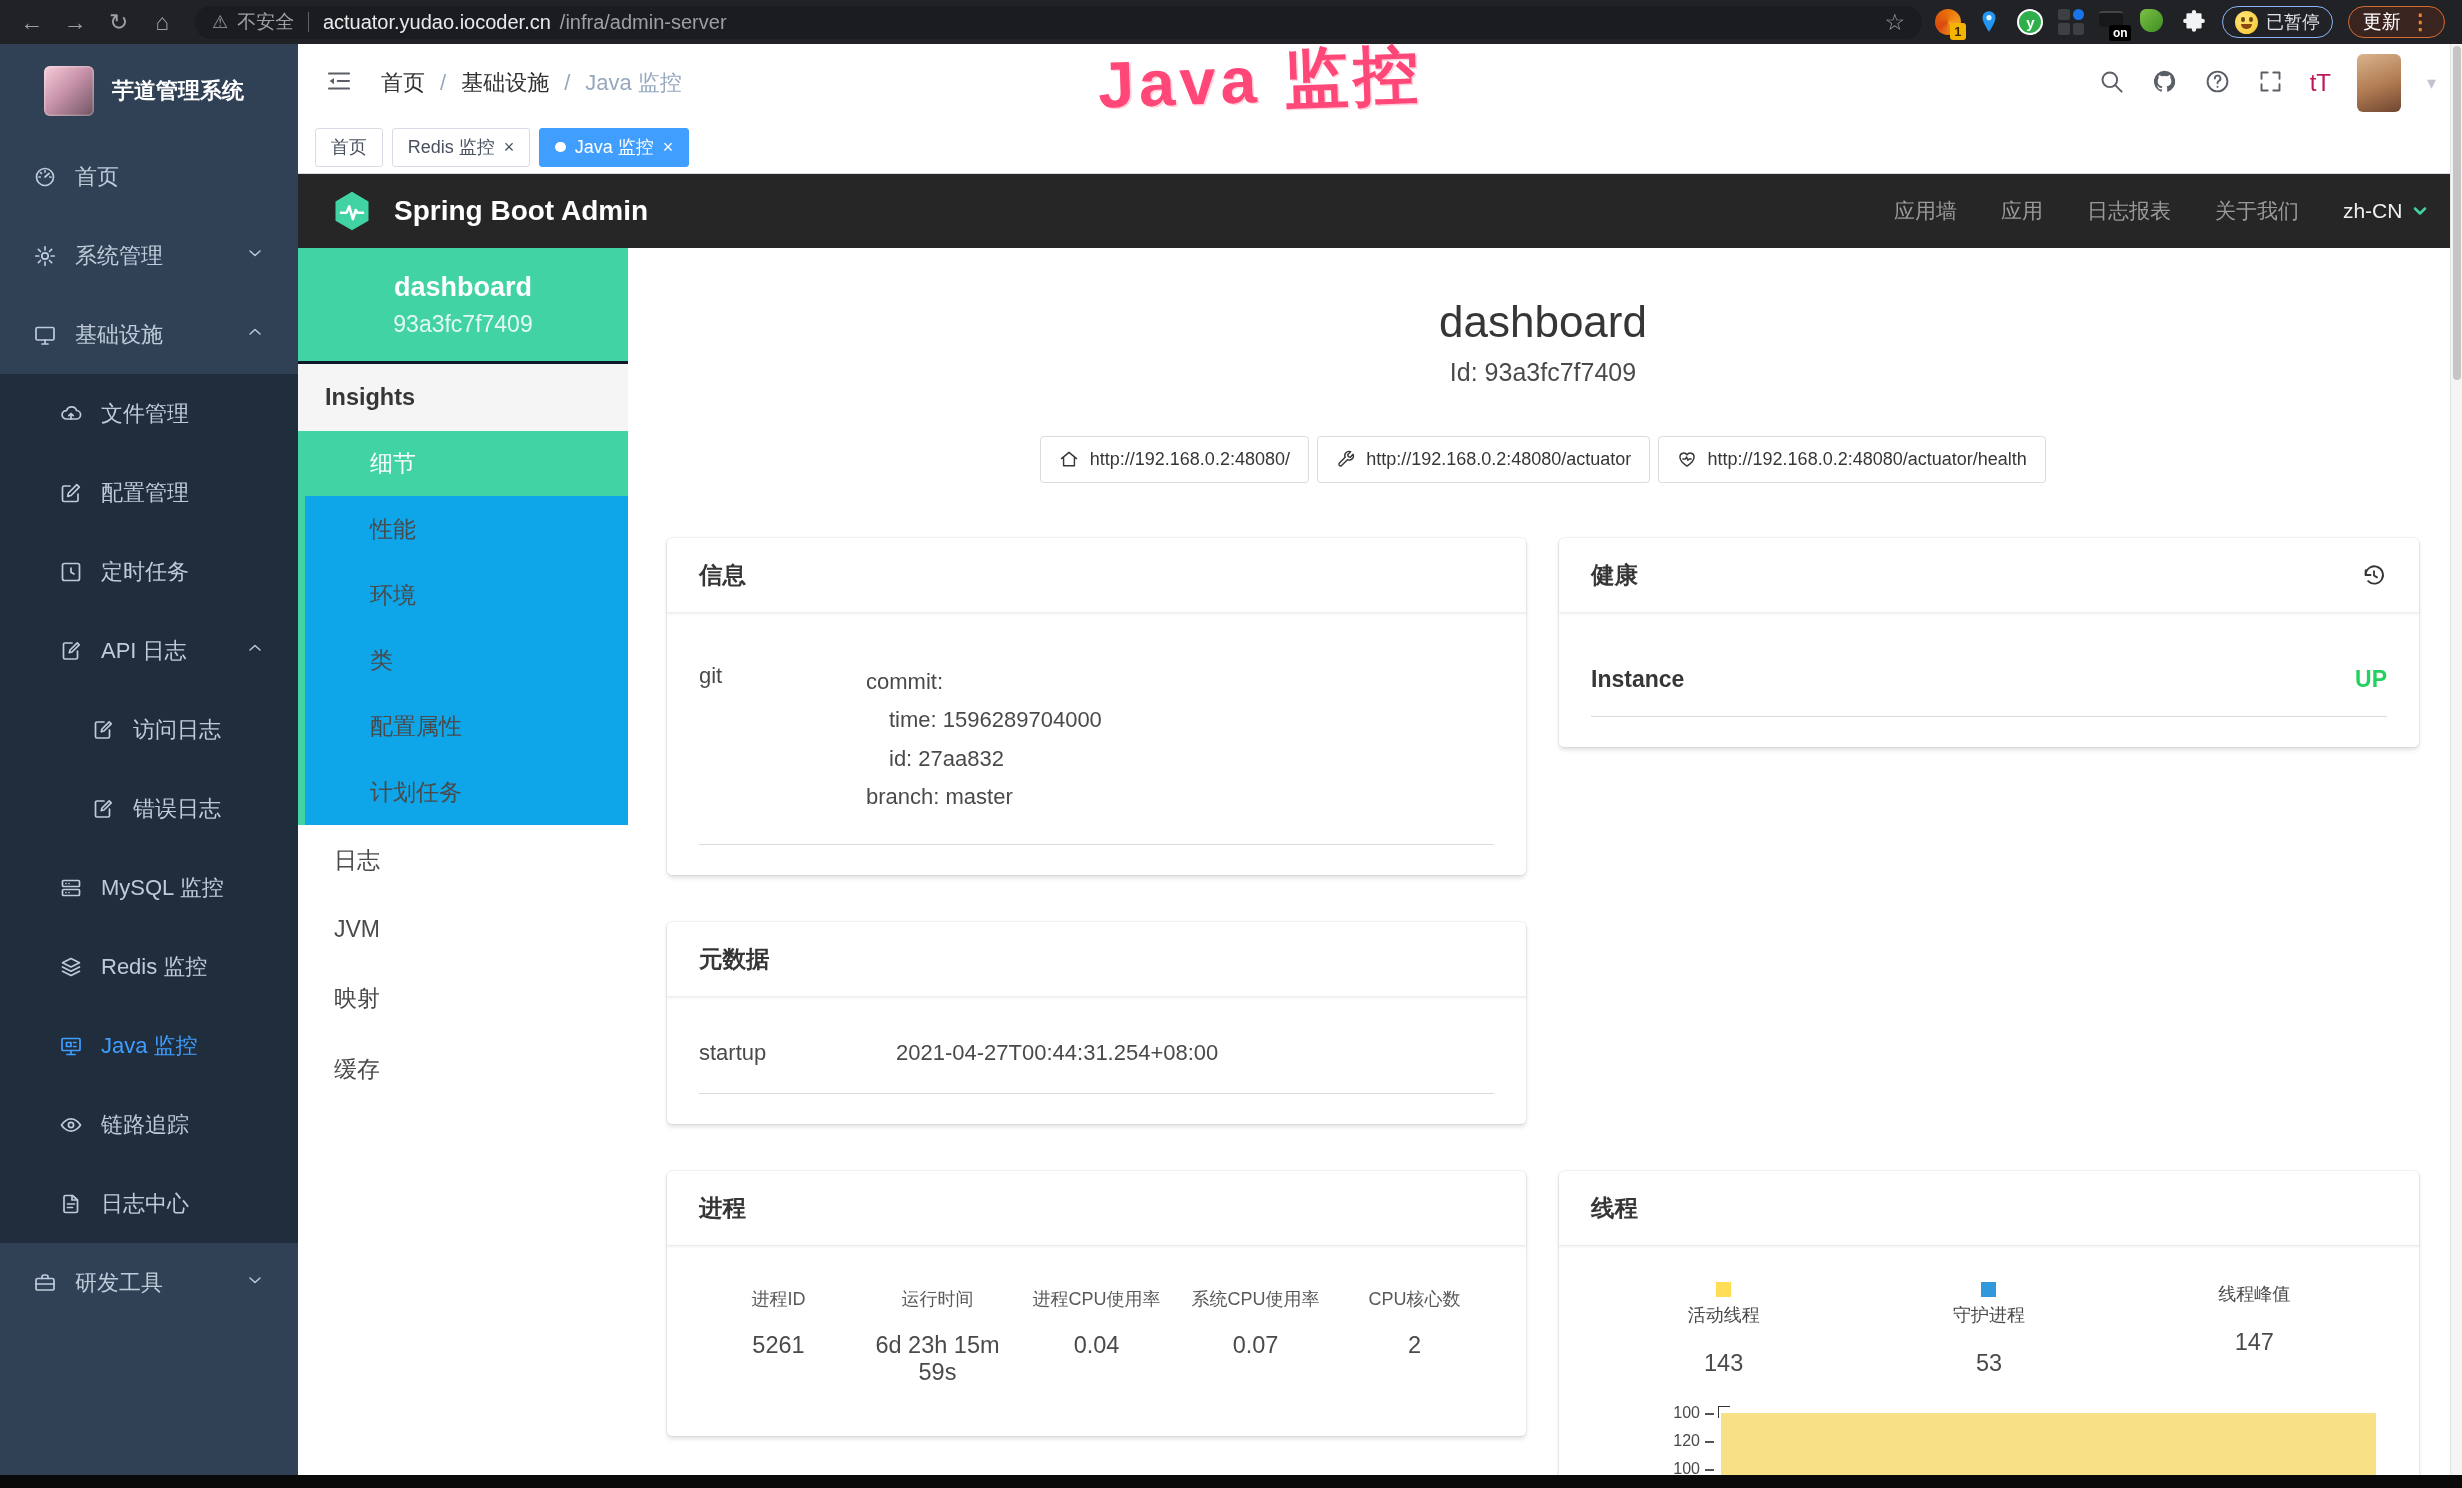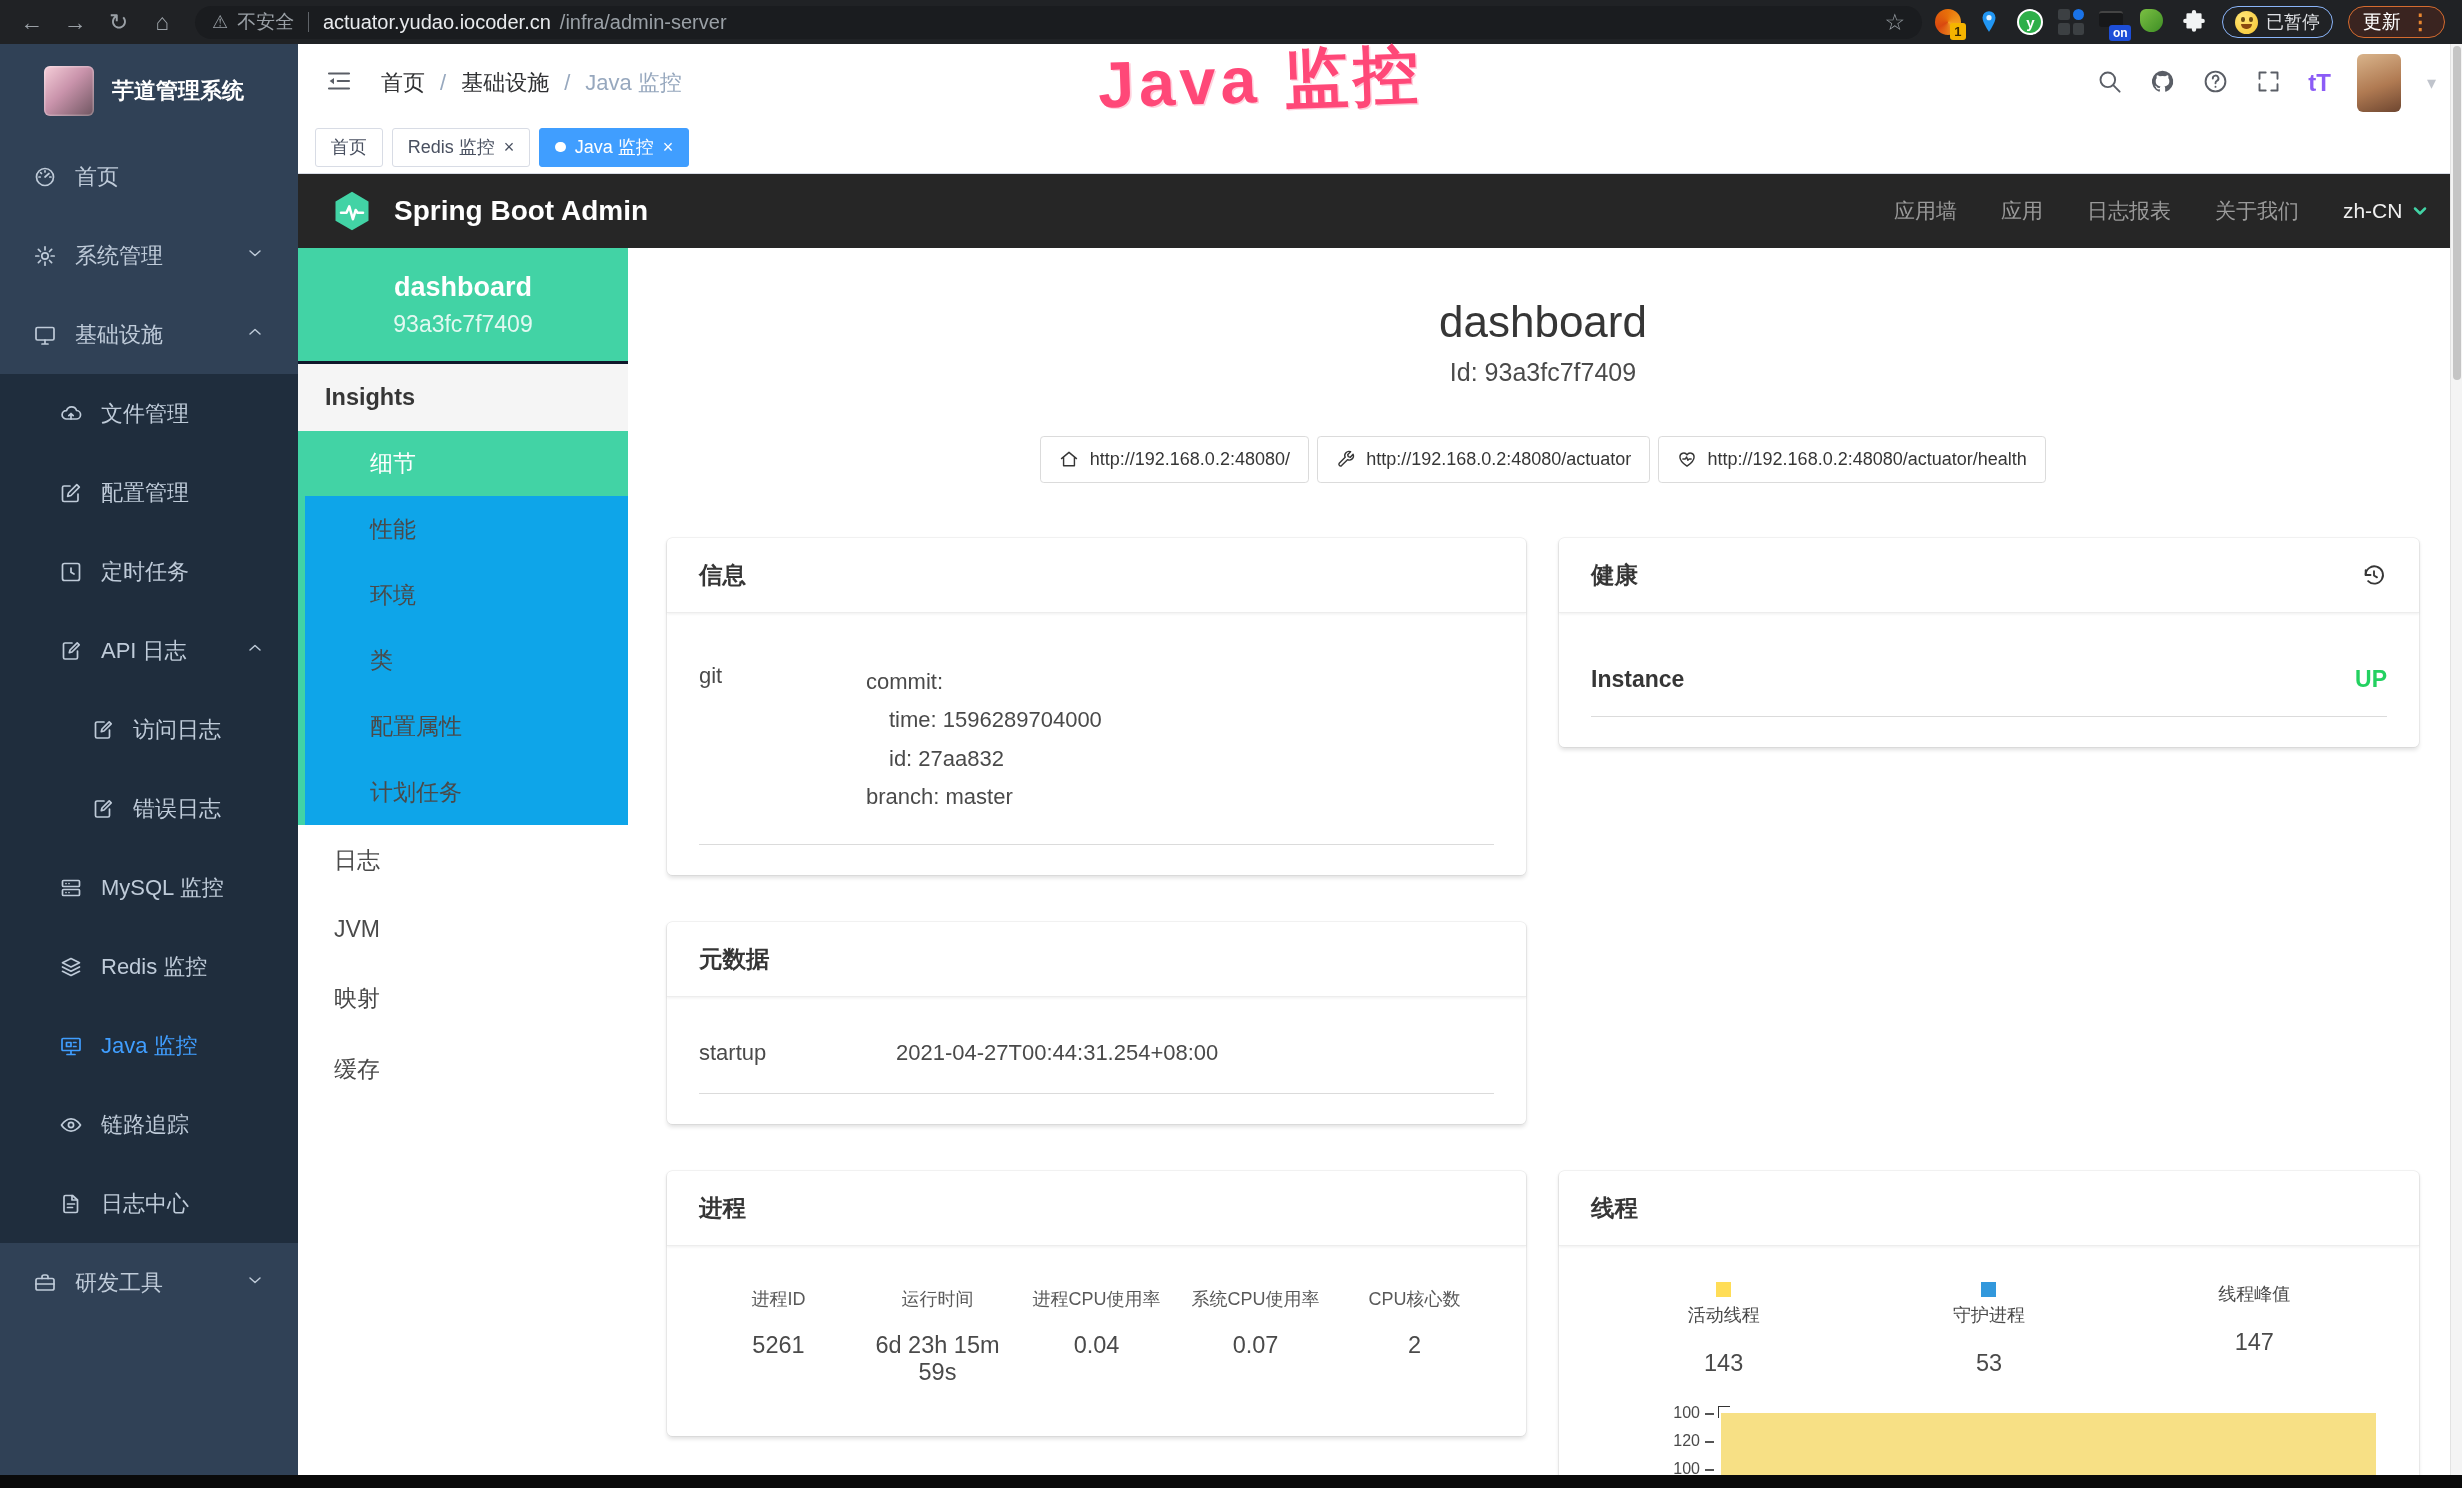--- a/index.html
+++ b/index.html
@@ -26,21 +26,21 @@
   .badge1 { position:absolute; right:-4.6px; bottom:-4.6px; background:#f5b400; color:#3c2a00; font-size:13px;
             padding:0.8px 4.6px; border-radius:3px; font-weight:700; }
   .e-pin svg { width:26px; height:26px; }
   .e-y .ext-circle { background:#2eaf49; border:2.3px solid #fff; display:flex; align-items:center; justify-content:center;
                      color:#fff; font-size:15px; font-weight:700; }
   .e-grid { display:grid; grid-template-columns:11.4px 11.4px; grid-template-rows:11.4px 11.4px; gap:3px; }
   .e-grid i { background:#3c4043; border-radius:2.3px; }
   .e-grid i.bdot { background:#1a73e8; border-radius:50%; }
   .e-on .dark { width:24px; height:16.7px; background:#17181a; border-radius:3px; margin-top:1.5px;
                 border-top:2.3px solid #444; }
-  .badge-on { position:absolute; right:-6px; bottom:-6px; background:#1d4ed8; color:#fff; font-size:12px;
+  .badge-on { position:absolute; right:-6px; bottom:-6px; background:#000000; color:#fff; font-size:12px;
               padding:0.8px 3.8px; border-radius:3px; font-weight:700; }
   .e-leaf .ext-circle { background:linear-gradient(135deg,#7bc043,#3e8e25); border-radius:6px 50% 50% 50%; width:23px; height:23px; }
   .e-puzzle svg { width:26px; height:26px; }
   .paused-pill { height:32px; border:1.5px solid #8ab4f8; border-radius:16px; display:flex; align-items:center;
                  gap:7.6px; padding:0 12px; color:#dfe1e5; font-size:18px; white-space:nowrap; }
   .emoji { position:relative; width:23px; height:23px; border-radius:50%;
            background:radial-gradient(circle at 35% 30%, #ffe676, #f7c531); }
   .emoji i { position:absolute; background:#6b4a12; }
   .emoji .e1 { width:3.8px; height:4.6px; border-radius:50%; left:5.3px; top:6.8px; }
   .emoji .e2 { width:3.8px; height:4.6px; border-radius:50%; right:5.3px; top:6.8px; }
@@ -69,21 +69,21 @@
 
   .main { flex:1; min-width:0; display:flex; flex-direction:column; position:relative; background:#fff; }
 
   
   .topbar { height:77px; background:#fff; display:flex; align-items:center; padding:0 26px; position:relative; z-index:5; }
   .hamburger svg { width:30px; height:30px; color:#5a5e66; }
   .breadcrumb { margin-left:27px; display:flex; align-items:center; gap:15px; font-size:22px; color:#303133; }
   .bc-sep, .bc-current { color:#97a8be; }
   .top-icons { margin-left:auto; display:flex; align-items:center; gap:26px; color:#5a5e66; }
   .top-icons svg { width:27px; height:27px; }
-  .tT { font-size:24px; font-weight:700; color:#8b5cf6; }
+  .tT { font-size:24px; font-weight:400; color:#be185d; }
   .avatar { width:44px; height:58px; border-radius:6px;
             background:linear-gradient(160deg,#d9b48b 0%,#b07a52 55%,#6e4630 100%); }
   .hdr-caret { color:#c0c4cc; font-size:18px; }
   .annotation { position:absolute; left:800px; top:-7.6px; font-size:65px; font-weight:700; letter-spacing:4.6px;
                 color:#ff4878; transform:rotate(-2deg); z-index:30; white-space:nowrap;
                 text-shadow:1.5px 1.5px 0 rgba(255,72,120,.25); }
 
   
   .tabsbar { height:53px; background:#fff; border-bottom:1.5px solid #d8dce5; display:flex; align-items:center;
              gap:9px; padding:0 16.7px; }

